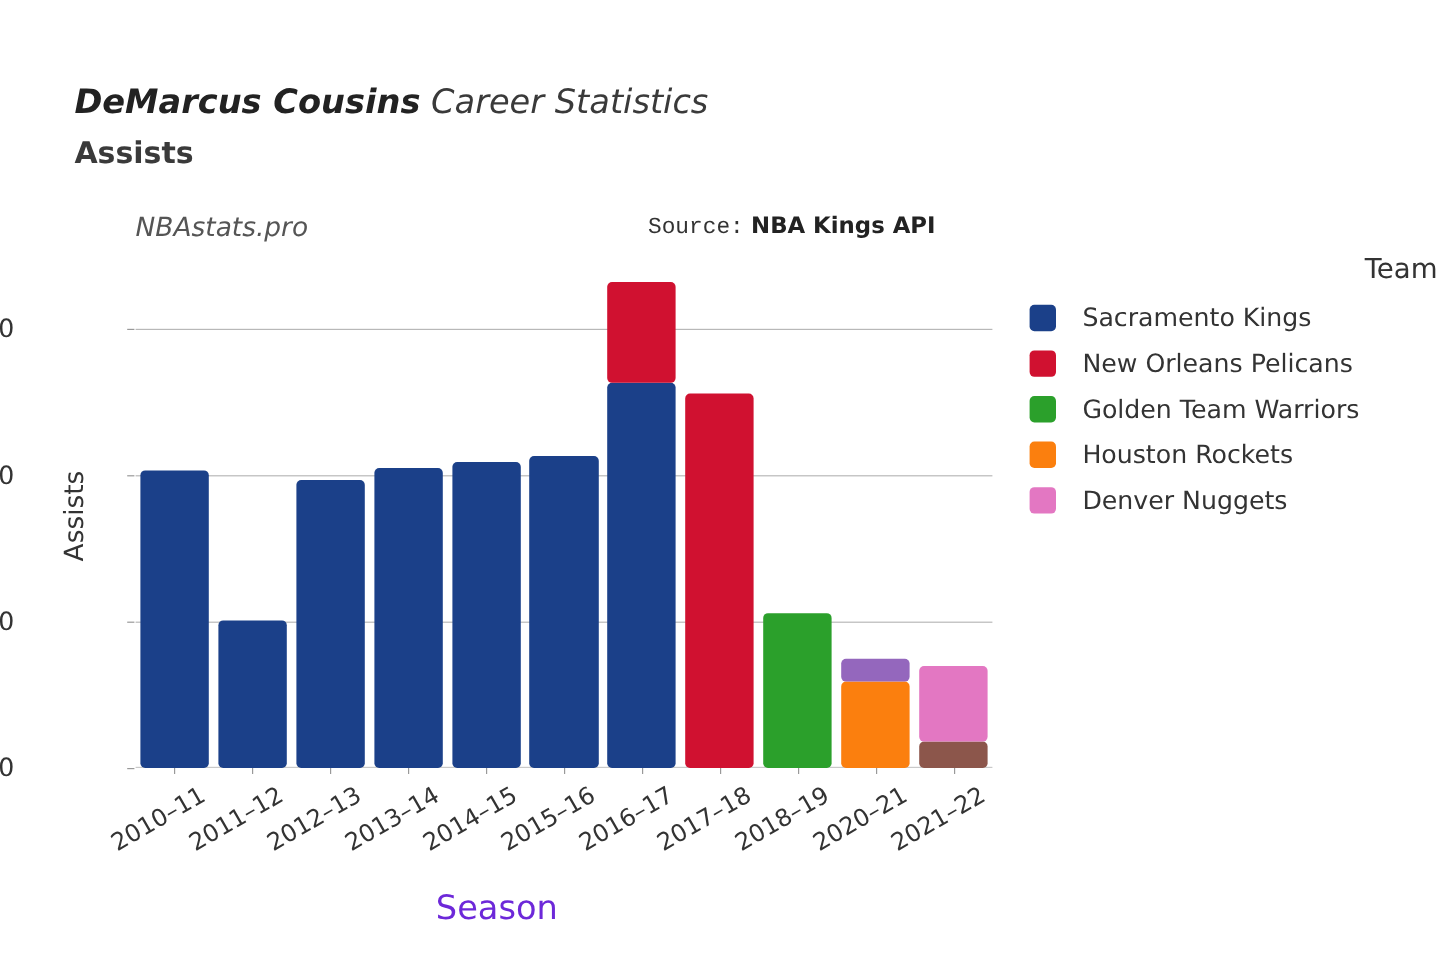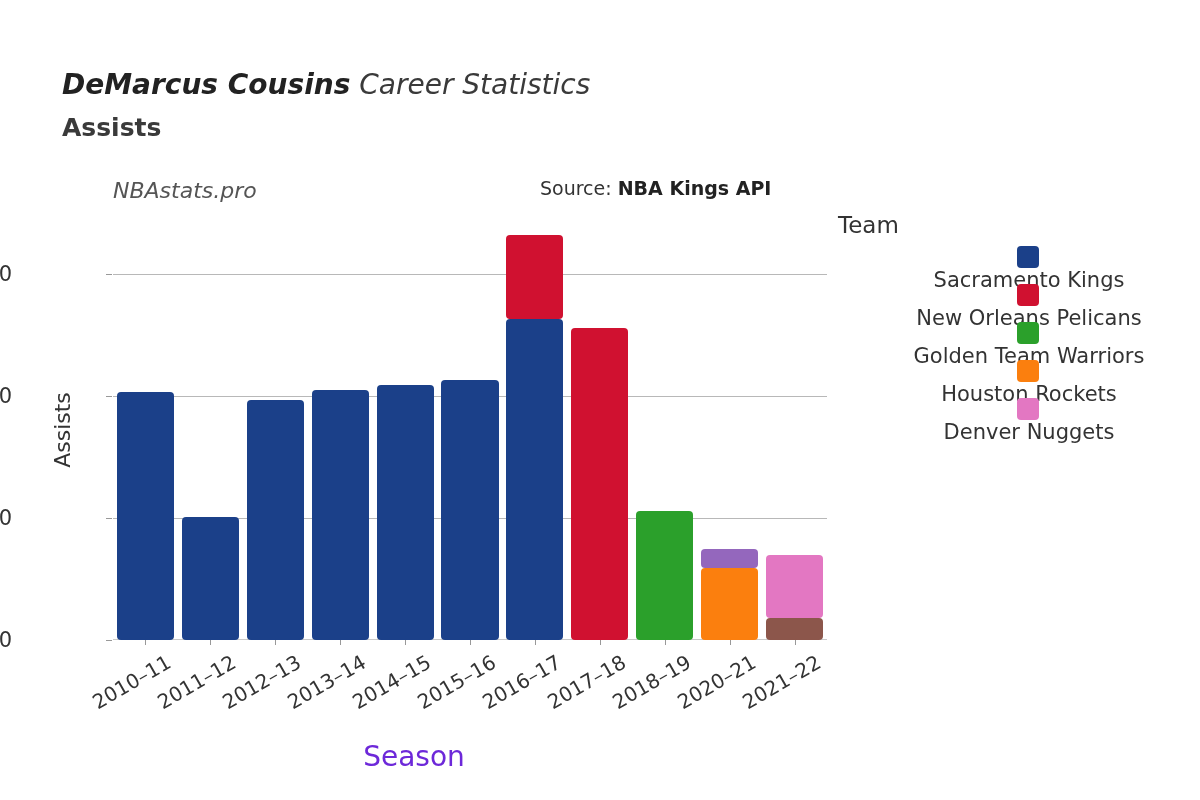--- a/index.html
+++ b/index.html
@@ -27,21 +27,21 @@
   }
 
   .watermark {
     position: absolute; left: 113px; top: 178px;
     font-size: 22px; font-style: italic; color: #555555; white-space: nowrap;
   }
   .source {
     position: absolute; left: 540px; top: 177px;
     font-size: 19px; color: #333333; white-space: nowrap;
   }
-  .source .src-label { font-weight: 400; }
+  .source .src-label { font-weight: 400; font-family: Liberation Mono, monospace; }
   .source .src-value { font-weight: 700; color: #222222; }
 
   
   #plot {
     position: absolute;
     left: 113px; top: 219px;
     width: 714px; height: 421px;
   }
   .gridline {
     position: absolute; left: 0; width: 714px; height: 1px;
@@ -83,26 +83,26 @@
     transform: rotate(-30deg);
     text-align: right;
   }
   .xlabel {
     position: absolute; left: 414px; top: 740px;
     transform: translateX(-50%);
     font-size: 28px; color: #6d28d9; white-space: nowrap;
   }
 
   
-  #legend { position: absolute; left: 838px; top: 212px; width: 360px; }
+  #legend { position: absolute; left: 838px; top: 212px; width: 360px; text-align: right; }
   .legend-title {
     font-size: 23px; color: #333333; margin-bottom: 8px; white-space: nowrap;
   }
   .legend-item {
-    display: flex; align-items: center; height: 38px; flex-direction: column;
+    display: flex; align-items: center; height: 38px;
   }
   .legend-swatch {
     width: 22px; height: 22px; border-radius: 4px; margin-left: 20px;
     flex: 0 0 auto;
   }
   .legend-text {
     margin-left: 22px; font-size: 21px; color: #333333; white-space: nowrap;
   }
 </style>
 </head>

